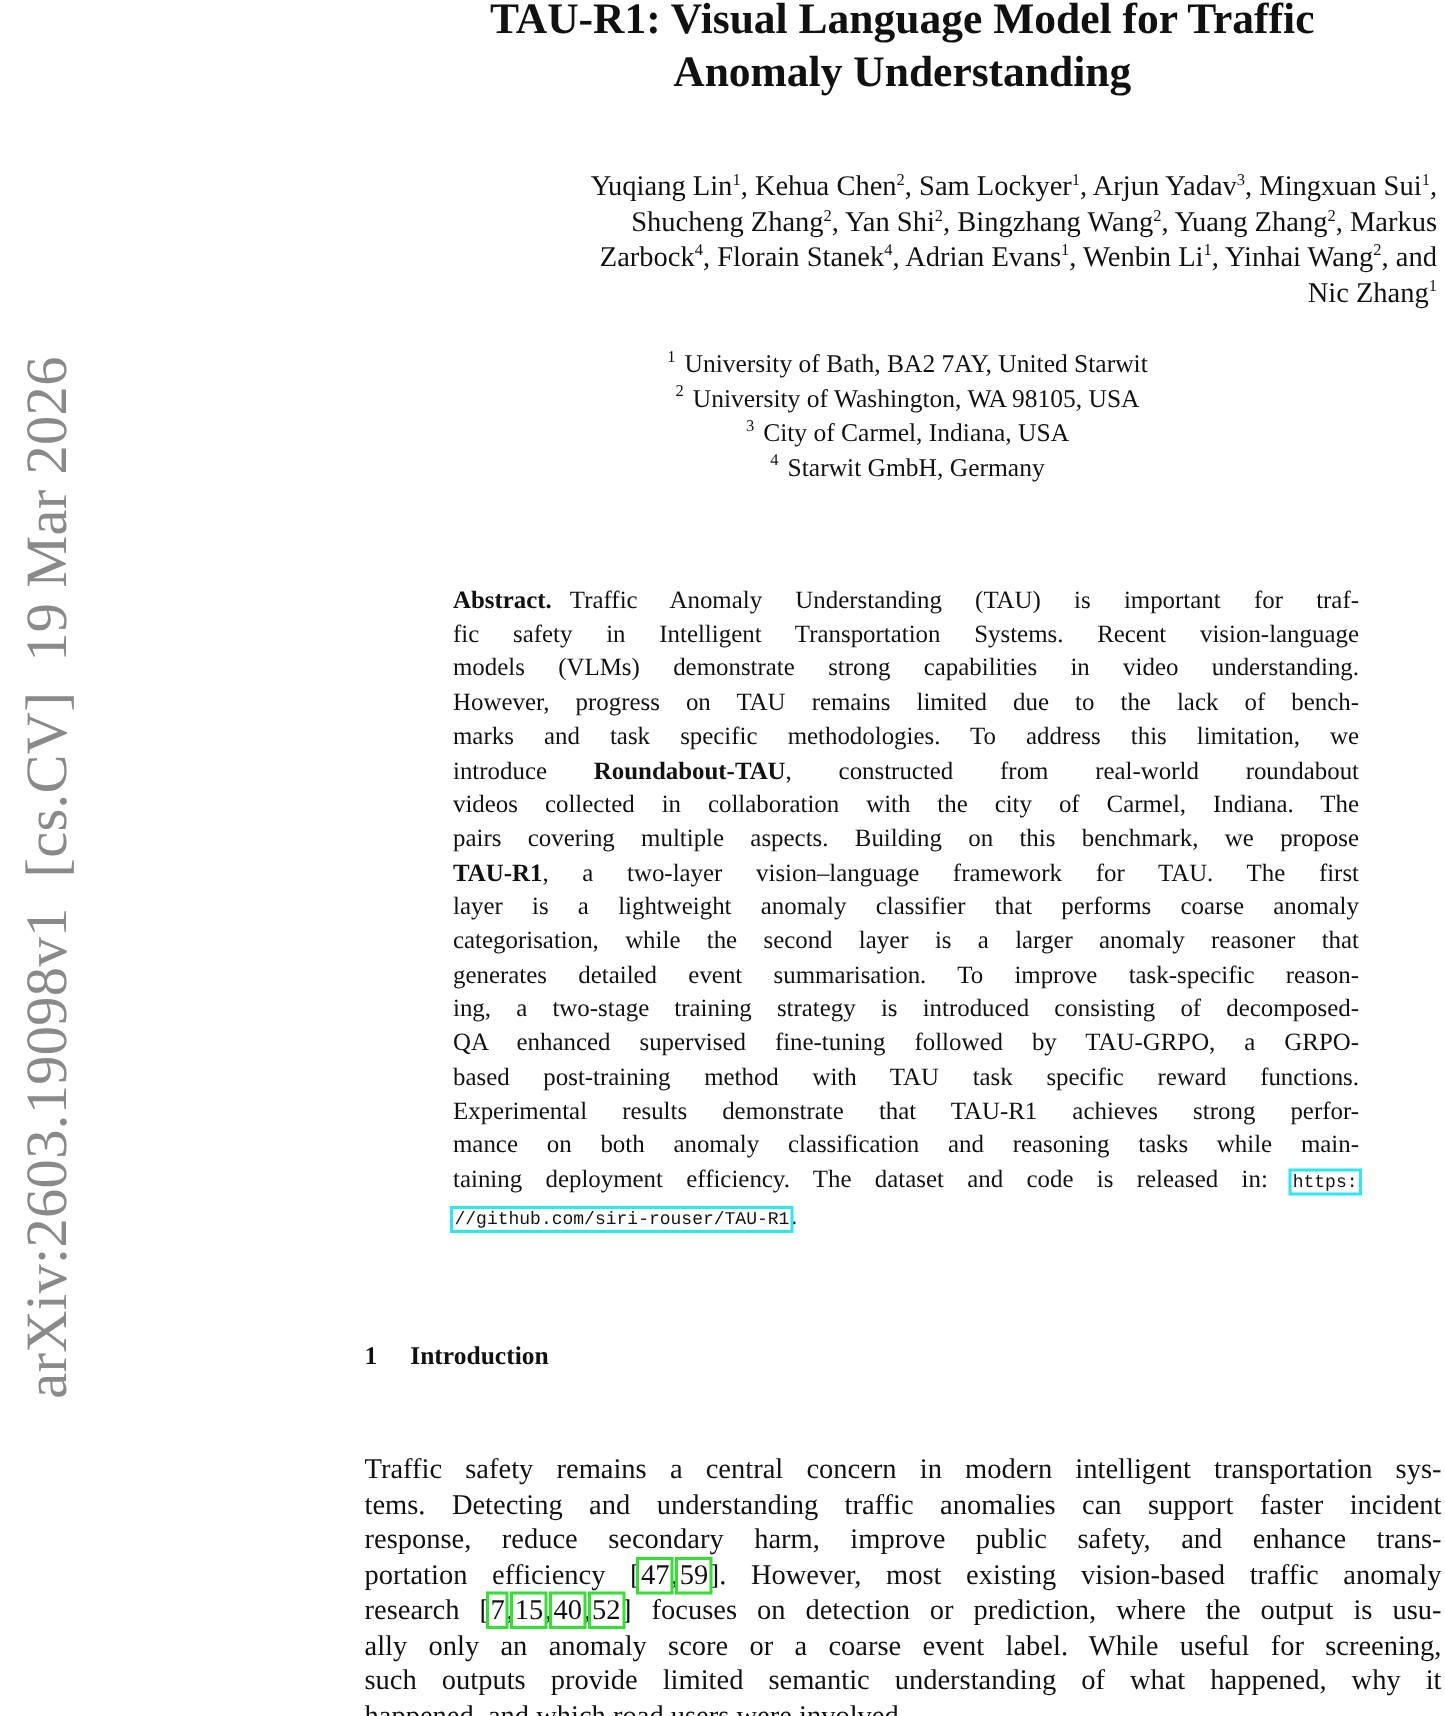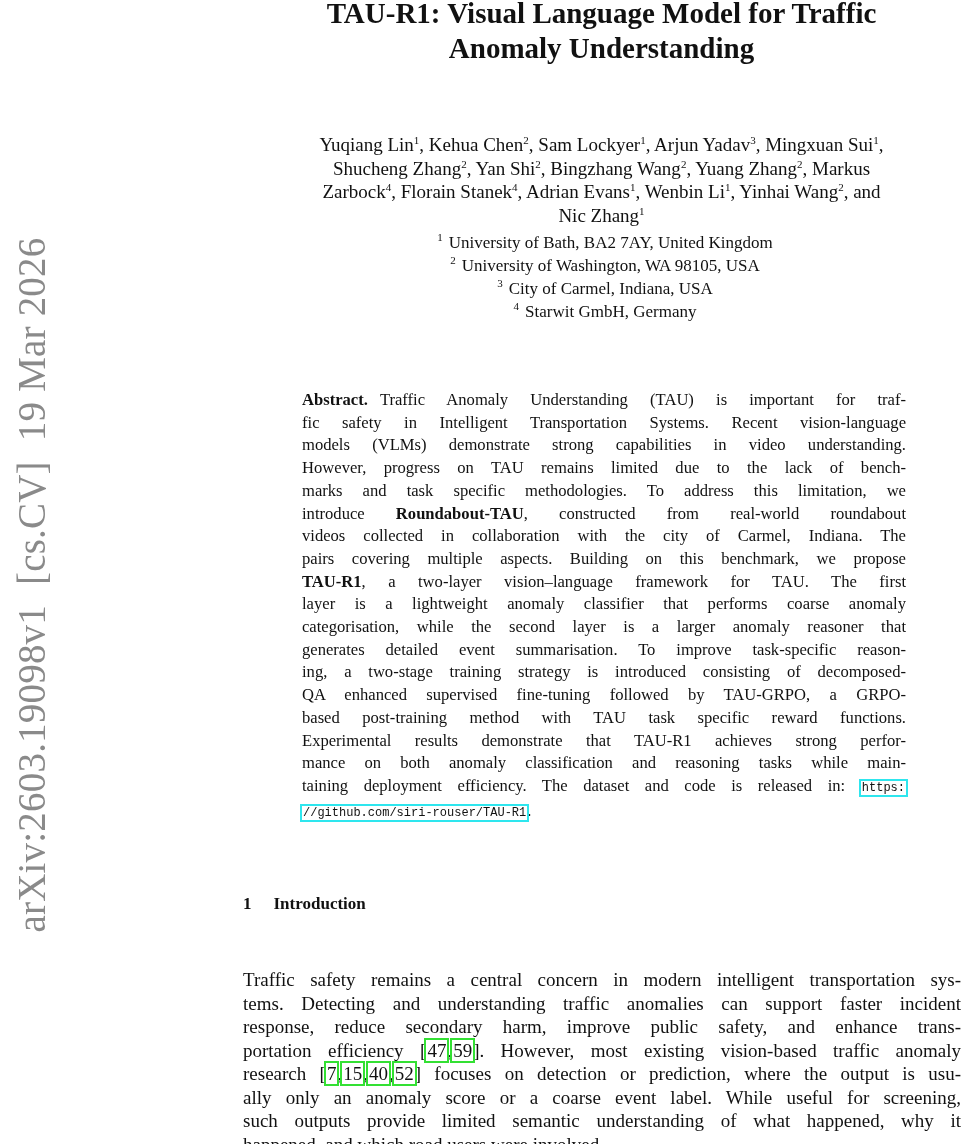--- a/index.html
+++ b/index.html
@@ -5,22 +5,22 @@
   html, body { margin:0; padding:0; background:#ffffff; }
   body { width:963px; height:1144px; position:relative; overflow:hidden;
          font-family:"Liberation Serif","DejaVu Serif",serif; color:#111; }
   .sidebar-stamp { position:absolute; left:-348px; top:560px; width:760px; height:50px;
          transform:rotate(-90deg); transform-origin:center center;
          font-size:39px; color:#8a8a8a; white-space:nowrap; text-align:center;
          line-height:50px; letter-spacing:0.2px; }
   .sidebar-stamp span { margin:0 10px; }
   .title { position:absolute; left:240px; width:723px; top:-4px; text-align:center;
          font-weight:bold; font-size:29px; line-height:35px; }
-  .authors { position:absolute; left:245px; width:713px; top:113px; text-align:center;
-         font-size:19px; line-height:23.5px;margin-top:20px; }
+  .authors { position:absolute; left:245px; width:713px; top:113px; text-align:right;
+         font-size:19px; line-height:23.5px; }
   .authors sup, .affil sup { font-size:11px; vertical-align:7px; line-height:0; }
   .affil { position:absolute; left:380px; width:450px; top:231px; text-align:center;
          font-size:17px; line-height:23px; }
   .affil .row sup { margin-right:6px; }
   .abstract { position:absolute; left:302px; width:604px; top:389px;
          font-size:16.6px; line-height:22.7px; text-align:justify; }
   .abstract b { font-weight:bold; }
   .abstract .lbl { font-weight:bold; margin-right:12px; }
   .url { font-family:"Liberation Mono","DejaVu Sans Mono",monospace; font-size:12px;
          outline:2px solid #2ee6ee; outline-offset:0; padding:0 1px; }
@@ -65,21 +65,21 @@
     <span><span>Adrian Evans</span><sup>1</sup></span>,
     <span><span>Wenbin Li</span><sup>1</sup></span>,
     <span><span>Yinhai Wang</span><sup>2</sup></span>, and
   </div>
   <div>
     <span><span>Nic Zhang</span><sup>1</sup></span>
   </div>
 </div>
 
 <div class="affil">
-  <div class="row"><sup>1</sup><span>University of Bath, BA2 7AY, United Kingdom</span></div>
+  <div class="row"><sup>1</sup><span>University of Bath, BA2 7AY, United Starwit</span></div>
   <div class="row"><sup>2</sup><span>University of Washington, WA 98105, USA</span></div>
   <div class="row"><sup>3</sup><span>City of Carmel, Indiana, USA</span></div>
   <div class="row"><sup>4</sup><span>Starwit GmbH, Germany</span></div>
 </div>
 
 <div class="abstract">
   <span class="line"><span class="lbl">Abstract.</span><span>Traffic Anomaly Understanding (TAU) is important for traf-</span></span>
   <span class="line">fic safety in Intelligent Transportation Systems. Recent vision-language</span>
   <span class="line">models (VLMs) demonstrate strong capabilities in video understanding.</span>
   <span class="line">However, progress on TAU remains limited due to the lack of bench-</span>

